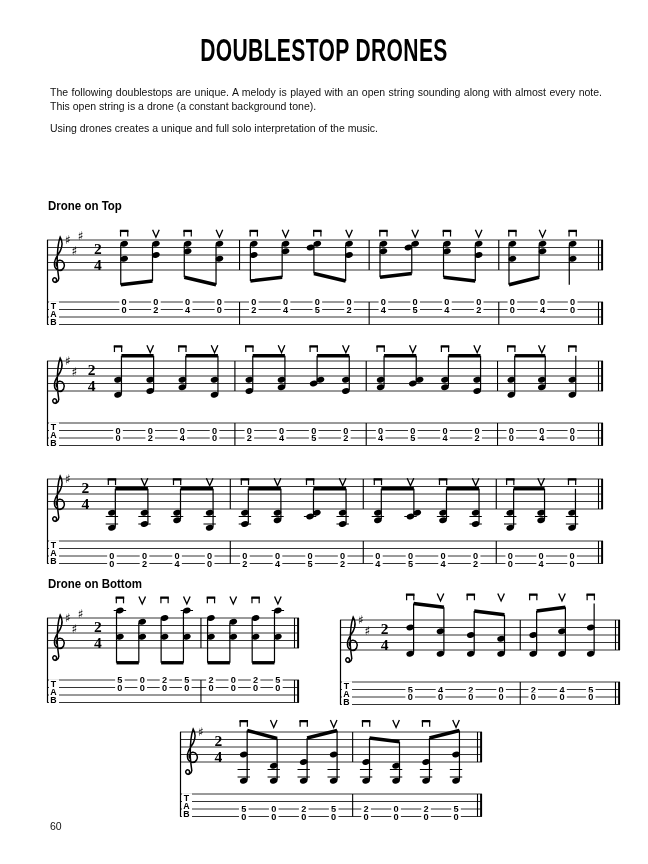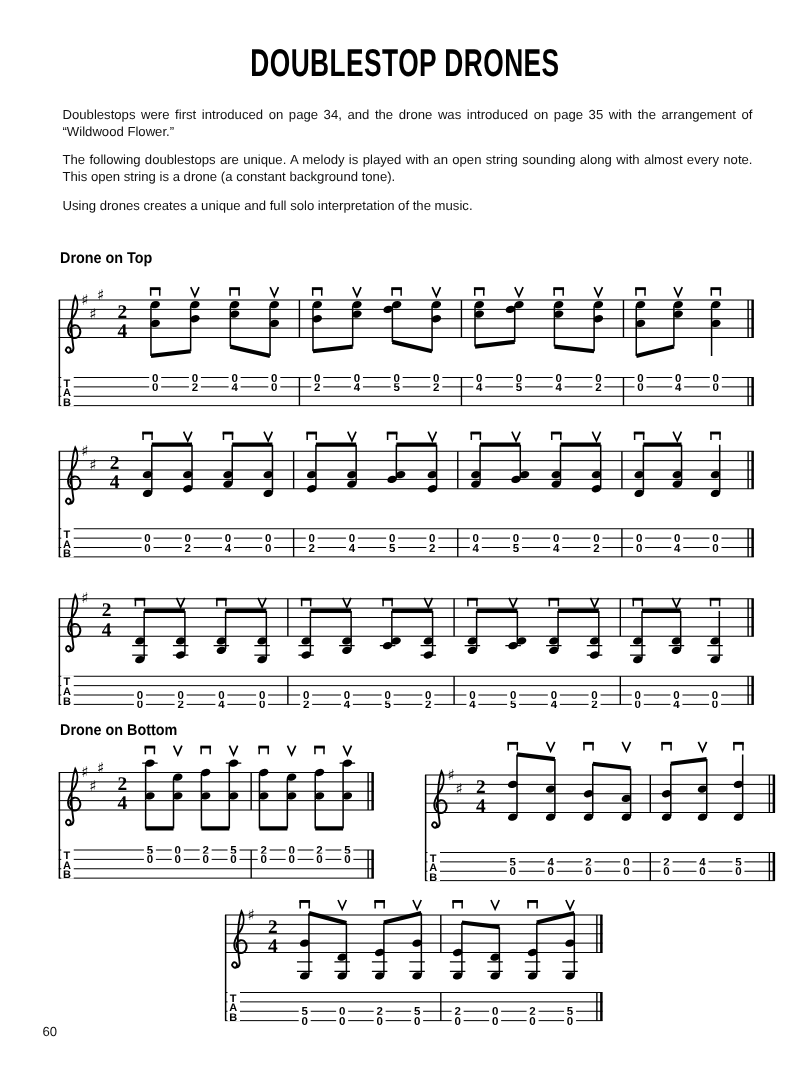--- a/index.html
+++ b/index.html
@@ -15,33 +15,32 @@
   .h-top{top:199px;left:48px;}
   .h-bottom{top:577px;left:48px;}
   .sys{position:absolute;height:118px;}
   .sys svg{display:block;}
   .s0{top:212px;left:45px;}
   .s1{top:333px;left:45px;}
   .s2{top:451px;left:45px;}
   .bl{top:590px;left:45px;}
   .br{top:592px;left:338px;}
   .bc{top:704px;left:178px;}
-  .pageno{position:absolute;top:820px;left:34px;font-size:10.5px;color:#111;}
+  .pageno{position:absolute;top:820px;left:50px;font-size:10.5px;color:#111;}
 </style>
 </head>
 <body>
 
 <div class="page">
 
   <div class="title">
     <span>DOUBLESTOP DRONES</span>
   </div>
 
   <div class="paras">
-    <p>Doublestops were first introduced on page 34, and the drone was introduced on page 35 with the arrangement of “Wildwood Flower.”</p>
     <p>The following doublestops are unique. A melody is played with an open string sounding along with almost every note. This open string is a drone (a constant background tone).</p>
     <p>Using drones creates a unique and full solo interpretation of the music.</p>
   </div>
 
   <div class="sect-h h-top">Drone on Top</div>
 
   <div class="sys s0">
       <svg width="560" height="118" viewBox="0 0 560 118" xmlns="http://www.w3.org/2000/svg">
         <line x1="2" y1="28" x2="558" y2="28" stroke="#000" stroke-width="0.8"></line>
         <line x1="2" y1="35.5" x2="558" y2="35.5" stroke="#000" stroke-width="0.8"></line>

